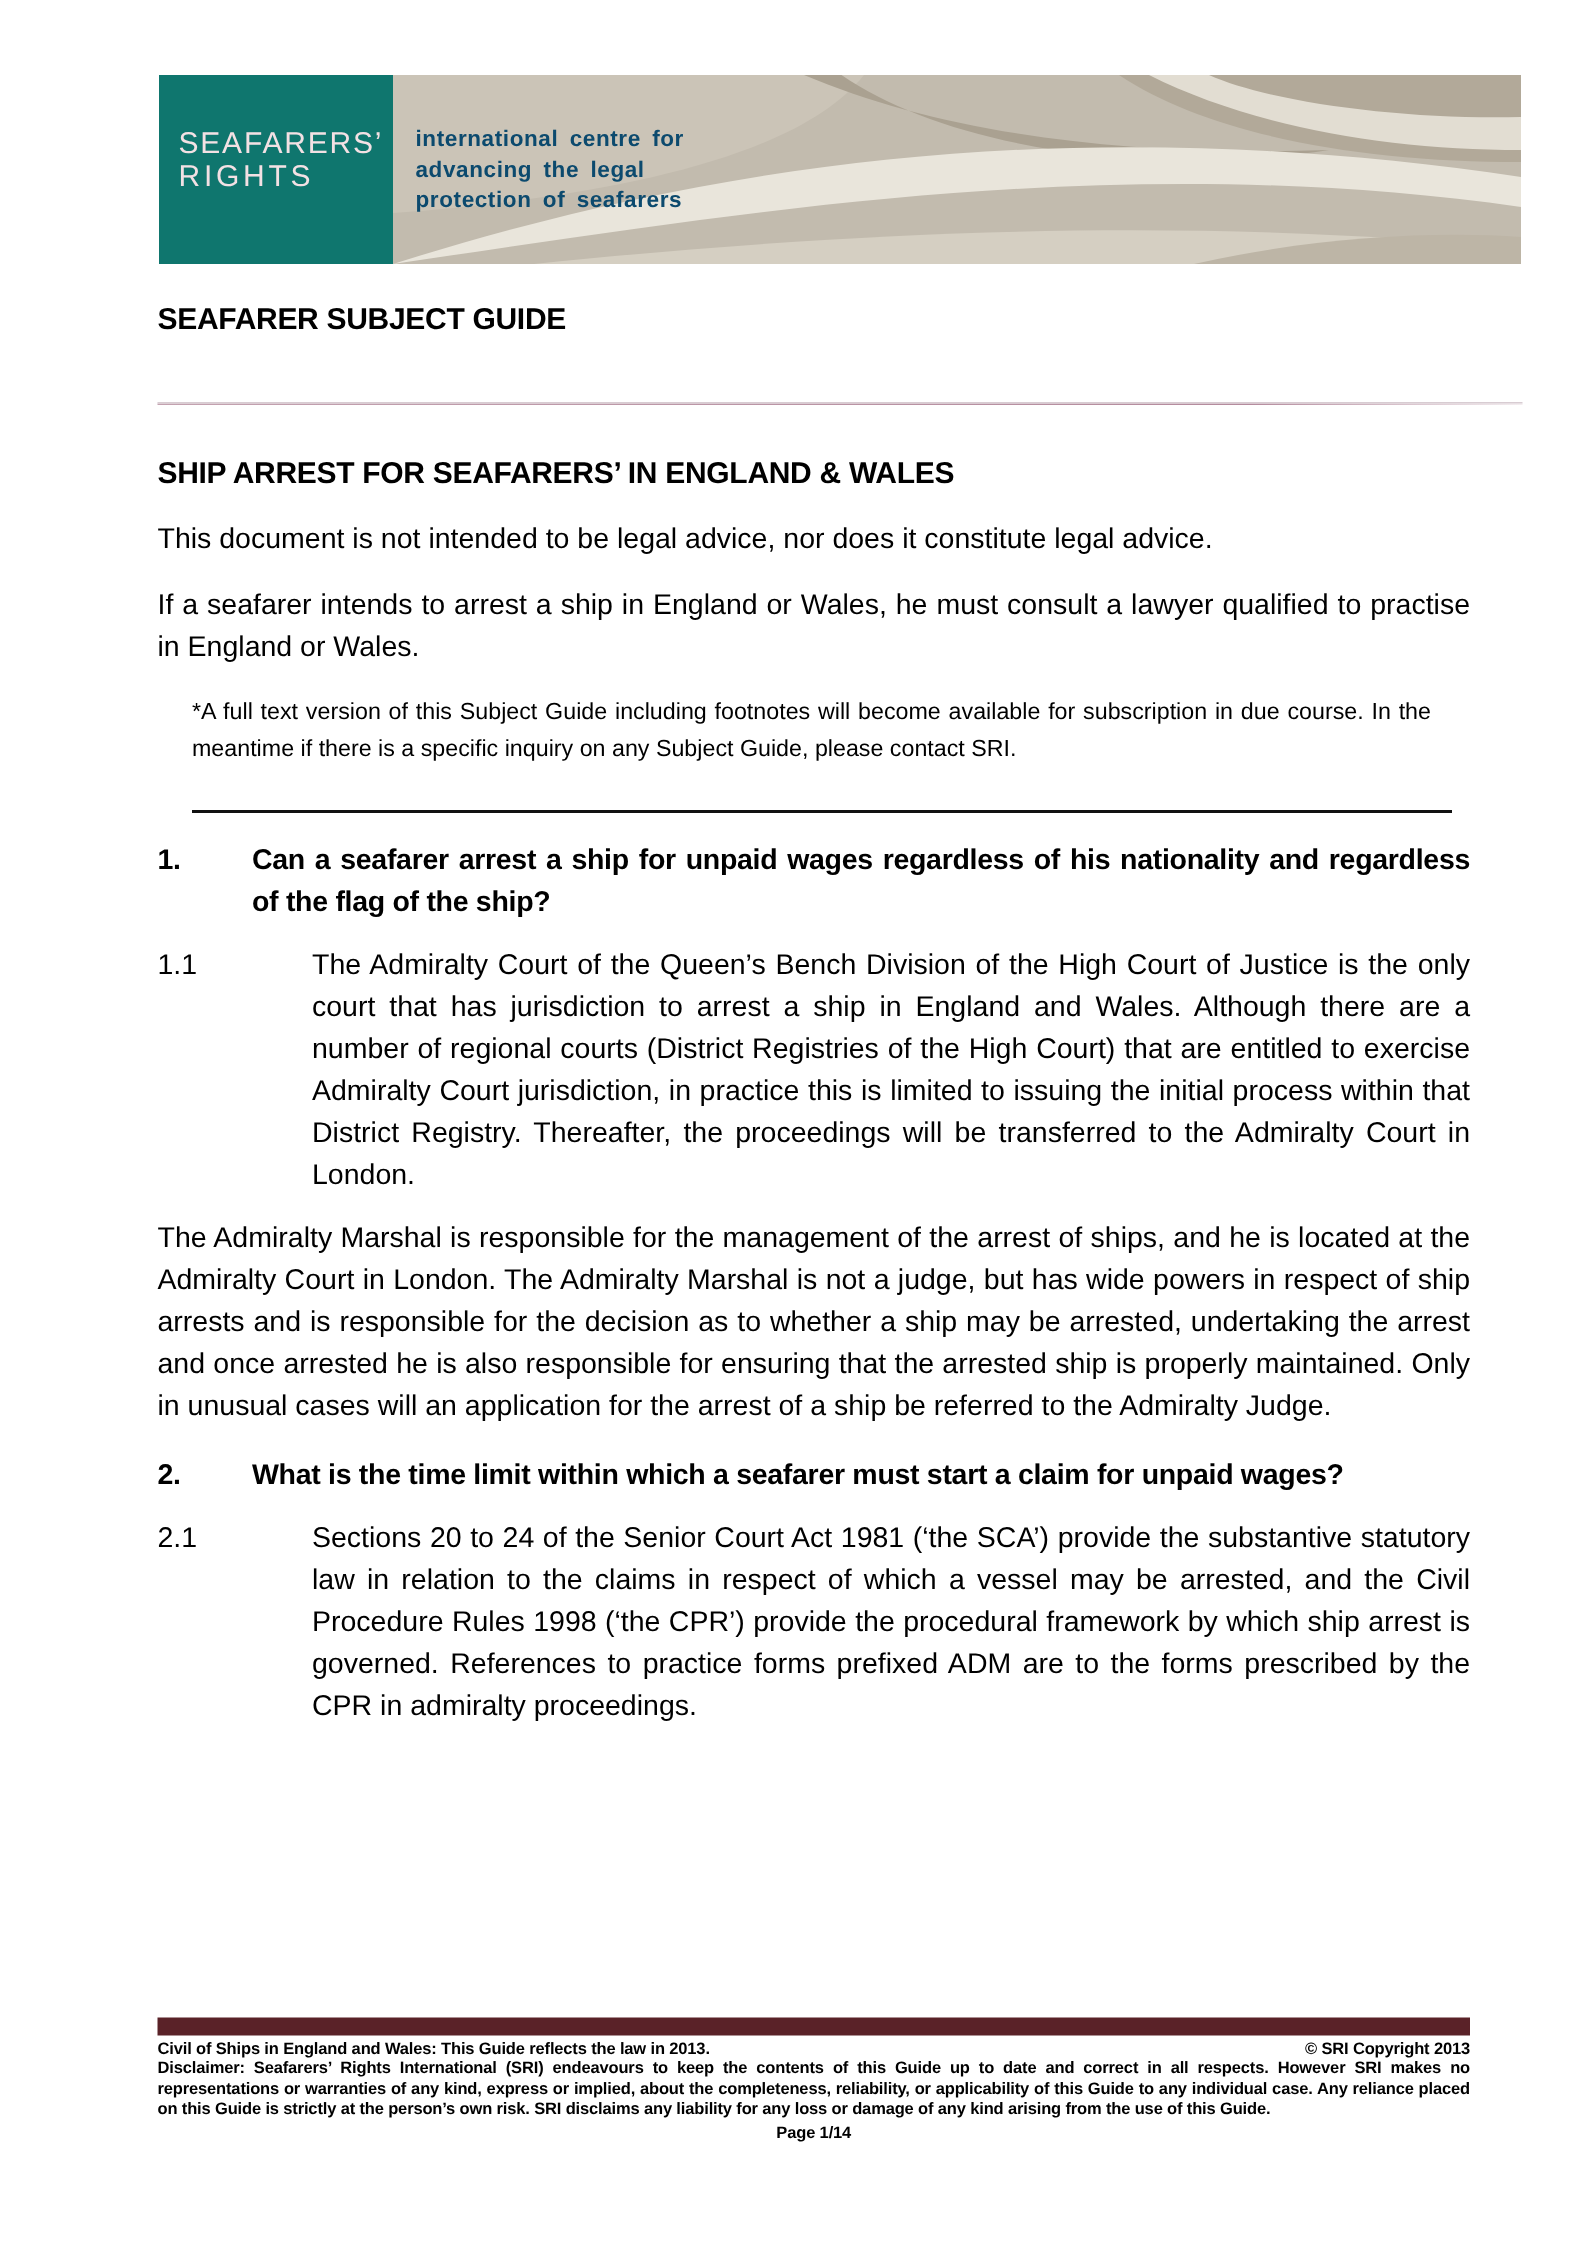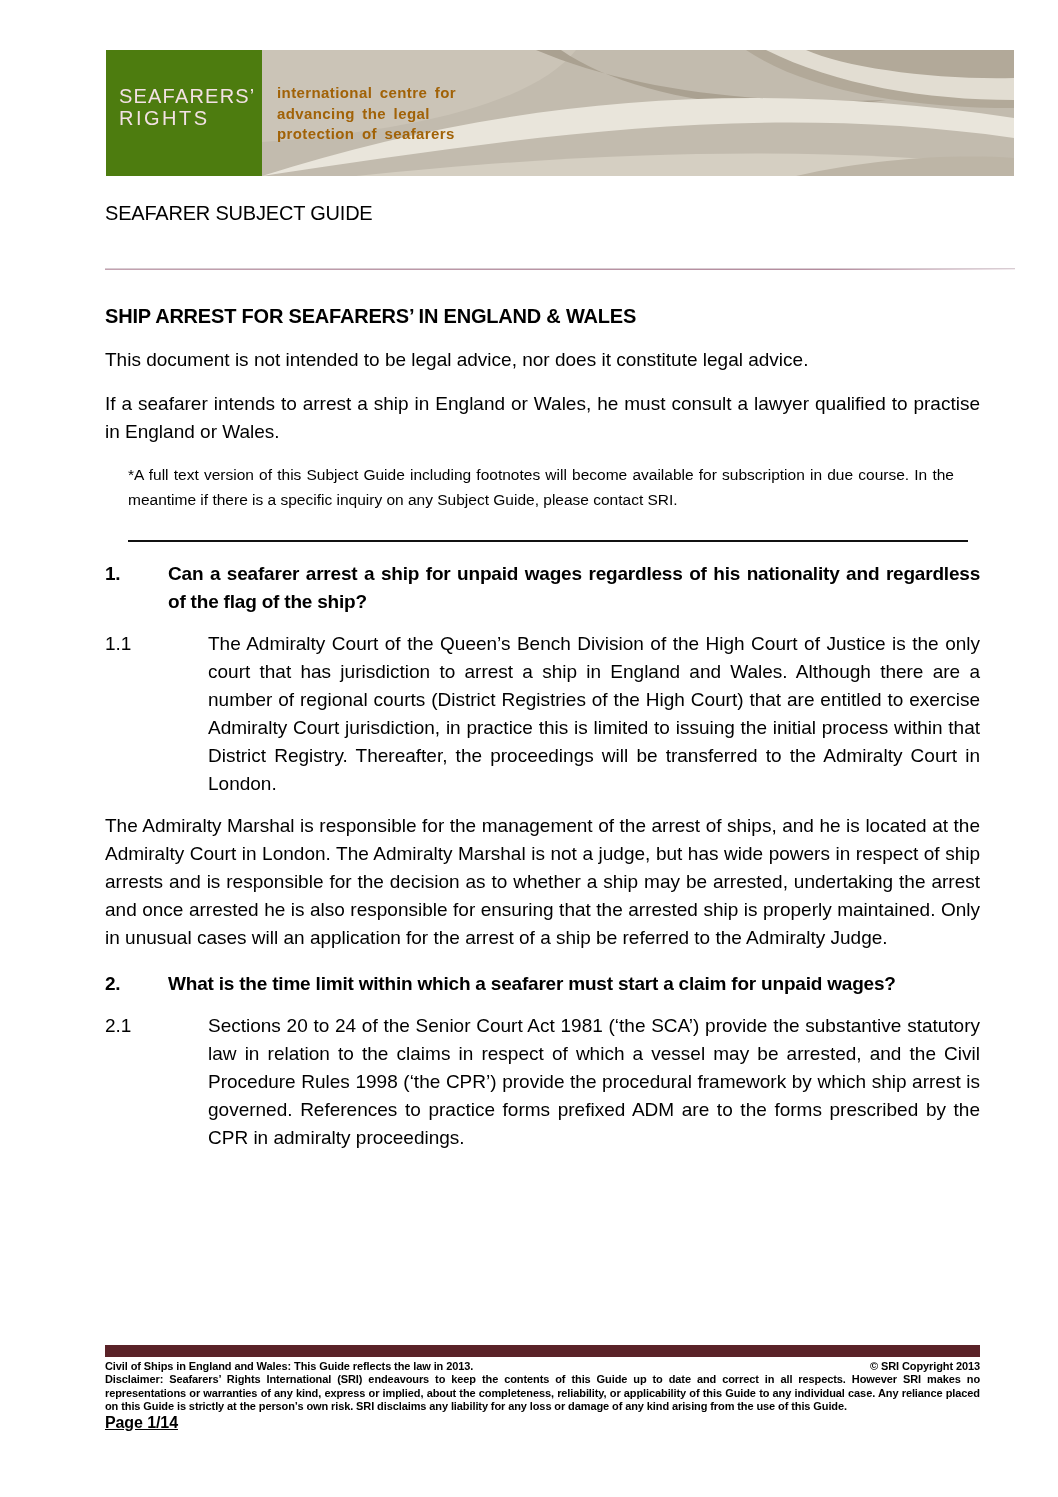--- a/index.html
+++ b/index.html
@@ -33,21 +33,21 @@
   }
   .tagline {
     position:absolute; left:171px; top:33px; z-index:2;
     font-size:15px; line-height:20.5px; letter-spacing:0.4px; word-spacing:3px;
     font-weight:bold;
   }
 
   
   .kicker {
     position:absolute; left:105px; top:202px;
-    font-size:20px; font-weight:normal; letter-spacing:-0.2px; color:#000;
+    font-size:20px; font-weight:bold; letter-spacing:-0.2px; color:#000;
   }
   .rule-pink {
     position:absolute; left:105px; top:268px; width:910px; height:2px;
     background:linear-gradient(to right, #c3a2b0 0%, #b48b9d 80%, rgba(180,139,157,0.15) 100%);
     border-top:1px solid #d8ccd2;
   }
 
   
   .content {
     position:absolute; left:105px; top:296px; width:875px; color:#000;
@@ -75,43 +75,43 @@
   
   .footer {
     position:absolute; left:105px; top:1345px; width:875px;
     font-size:11px; line-height:13.4px; font-weight:bold; color:#000;
     letter-spacing:-0.1px;
   }
   .footer-bar { height:12px; width:100%; margin-bottom:3px; }
   .footer-row1 { display:flex; justify-content:space-between; }
   .flabel { font-weight:bold; }
   .disclaimer { text-align:justify; }
-  .page-num { text-align:left; font-size:16px; margin-top:2px;text-decoration:underline; }
+  .page-num { text-align:center; font-size:11px; margin-top:2px; }
 </style>
 </head>
 <body>
 
 <div class="page">
 
   <div class="banner">
     <svg class="banner-art" viewBox="0 0 908 126" preserveAspectRatio="none" width="908" height="126">
       <rect x="0" y="0" width="908" height="126" fill="#c2bbae"></rect>
       <path d="M156,0 L470,0 C430,50 320,80 156,92 Z" fill="#cbc4b7"></path>
       <path d="M430,0 C520,38 640,55 780,50 C650,70 520,45 455,0 Z" fill="#aaa191"></path>
       <path d="M640,0 C700,40 800,58 908,58 L908,0 Z" fill="#b2a999"></path>
       <path d="M660,0 C730,35 820,50 908,50 L908,28 C830,30 740,18 700,0 Z" fill="#e2ddd2"></path>
       <path d="M156,126 C380,55 620,25 908,68 L908,88 C640,50 400,90 156,126 Z" fill="#e9e5db"></path>
       <path d="M250,126 C520,98 730,98 908,116 L908,126 Z" fill="#d5cfc2"></path>
       <path d="M690,126 C770,108 850,104 908,108 L908,126 Z" fill="#bdb5a6"></path>
     </svg>
-    <div class="logo-box" style="background: #4d7c0f; color: rgb(243, 225, 228);">
+    <div class="logo-box" style="background: #0f766e; color: rgb(243, 225, 228);">
       <div class="logo-line1">SEAFARERS’</div>
       <div class="logo-line2">RIGHTS</div>
     </div>
-    <div class="tagline" style="color: #a16207;">
+    <div class="tagline" style="color: #0c4a6e;">
       <div>international centre for</div>
       <div>advancing the legal</div>
       <div>protection of seafarers</div>
     </div>
   </div>
 
   <div class="kicker">SEAFARER SUBJECT GUIDE</div>
   <div class="rule-pink"></div>
 
   <div class="content">

